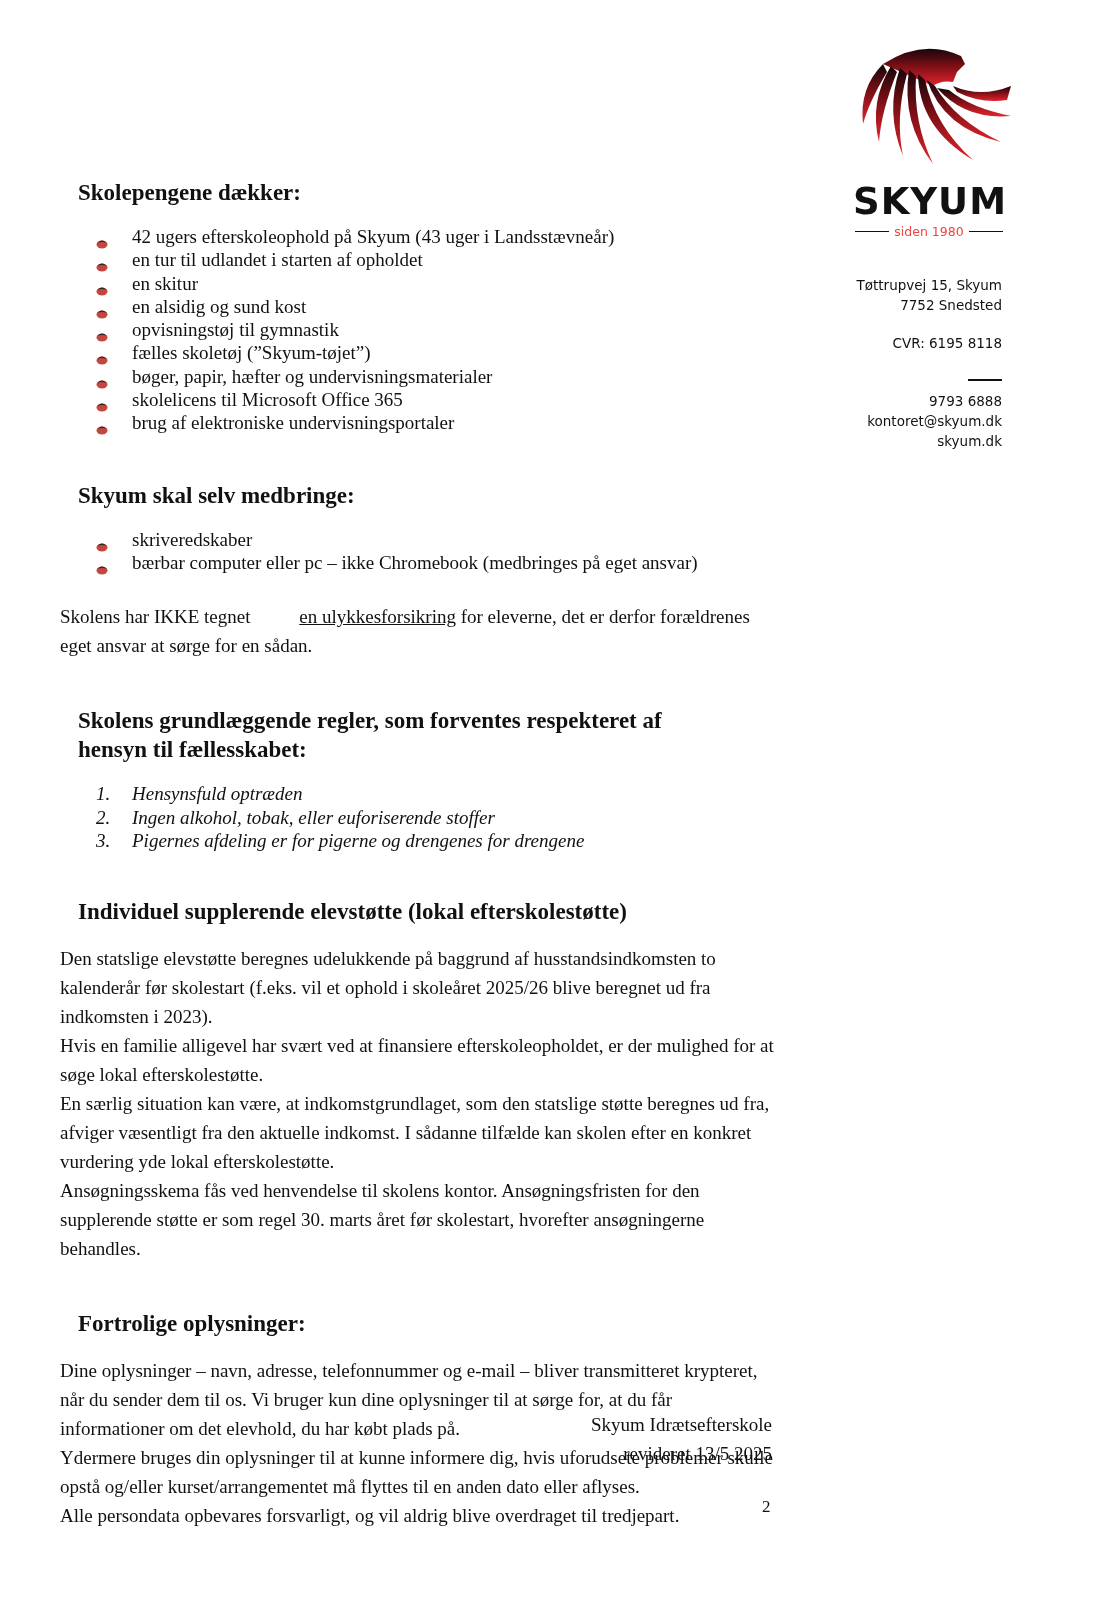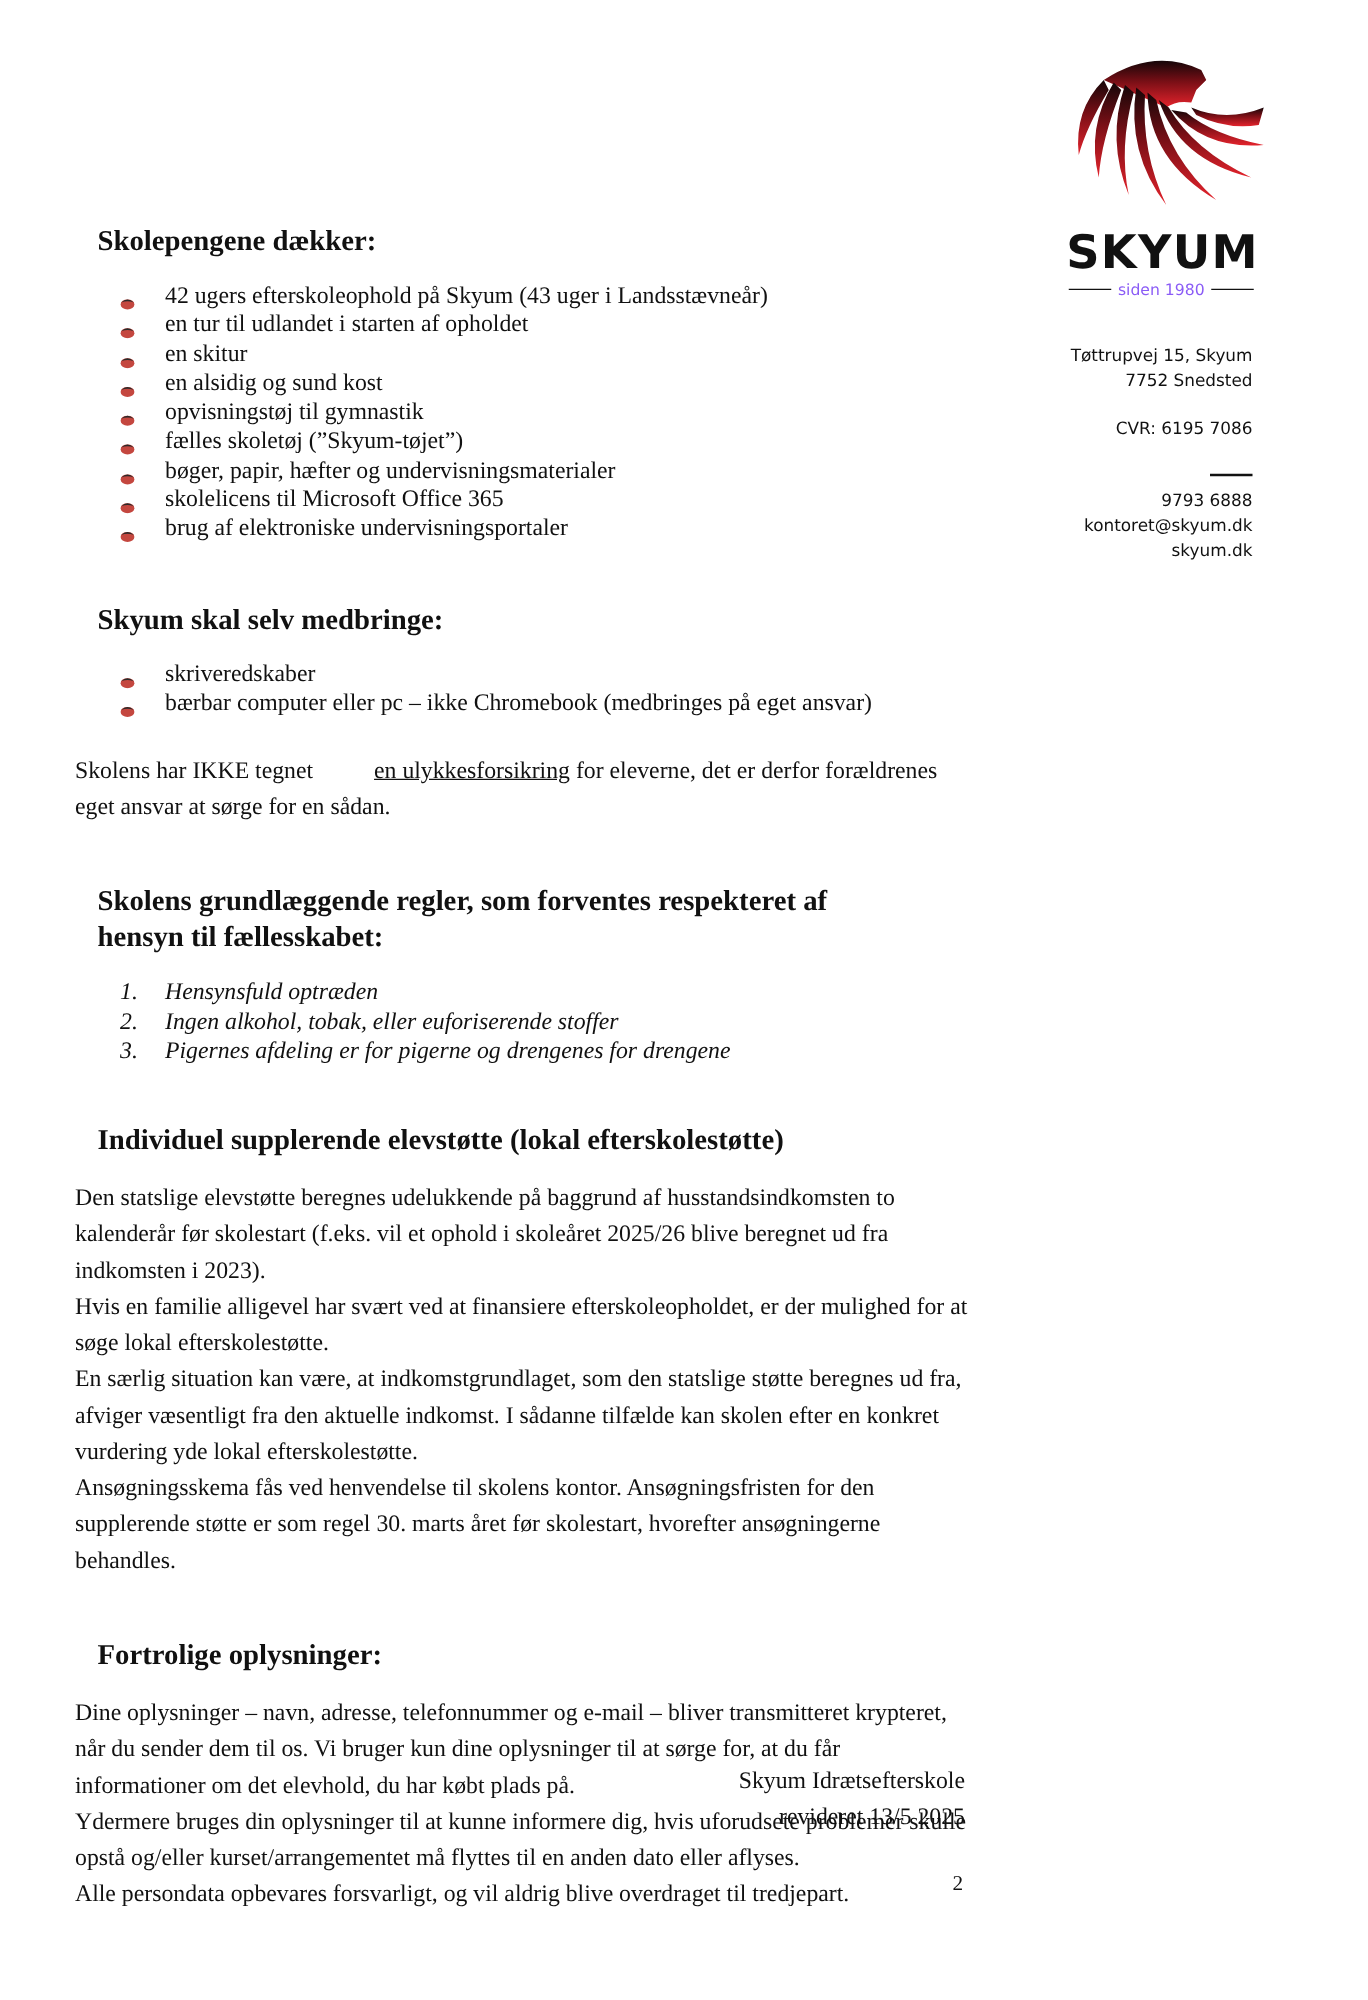--- a/index.html
+++ b/index.html
@@ -4,21 +4,21 @@
 <style>
   html, body { margin: 0; padding: 0; background: #ffffff; }
   body { width: 1094px; height: 1600px; position: relative; overflow: hidden; color: #111; }
 
   
   .logo { position: absolute; left: 853px; top: 42px; width: 160px; }
   .logo svg { display: block; }
   .brand { position: absolute; left: 853px; top: 180px; width: 150px; text-align: center;
            font-family: "DejaVu Sans", sans-serif; font-weight: bold; font-size: 37px; letter-spacing: 1px; color: #111; line-height: 44px; }
   .since { position: absolute; left: 855px; top: 224px; width: 148px; display: flex; align-items: center; gap: 5px;
-           font-family: "DejaVu Sans", sans-serif; font-size: 12.5px; color: #8b5cf6; }
+           font-family: "DejaVu Sans", sans-serif; font-size: 12.5px; color: #ef4444; }
   .since .rule { flex: 1; height: 1.5px; background: #111; }
 
   .contact { position: absolute; right: 92px; font-family: "DejaVu Sans", sans-serif; font-size: 13.5px; text-align: right; color: #111; line-height: 20px; white-space: nowrap; }
   .contact-rule { position: absolute; left: 968px; top: 379px; width: 34px; height: 1.5px; background: #111; }
 
   
   .content { position: absolute; left: 60px; top: 160px; width: 720px; font-family: "Liberation Serif", serif; font-size: 19px; color: #111; }
   h3 { font-size: 23px; font-weight: bold; margin: 18px; line-height: 29px; }
   .blist { list-style: none; margin: 0; padding: 0 0 0 36px; }
   .blist li { position: relative; padding-left: 36px; line-height: 23.3px; }
@@ -61,21 +61,21 @@
 <div class="since">
   <span class="rule"></span>
   <span>siden 1980</span>
   <span class="rule"></span>
 </div>
 
 <div class="contact" style="top:275px">
   <div>Tøttrupvej 15, Skyum</div>
   <div>7752 Snedsted</div>
 </div>
-<div class="contact" style="top:333px">CVR: 6195 7086</div>
+<div class="contact" style="top:333px">CVR: 6195 8118</div>
 <div class="contact-rule"></div>
 <div class="contact" style="top:391px">
   <div>9793 6888</div>
   <div>kontoret@skyum.dk</div>
   <div>skyum.dk</div>
 </div>
 
 <div class="content">
 
   <h3>Skolepengene dækker:</h3>

